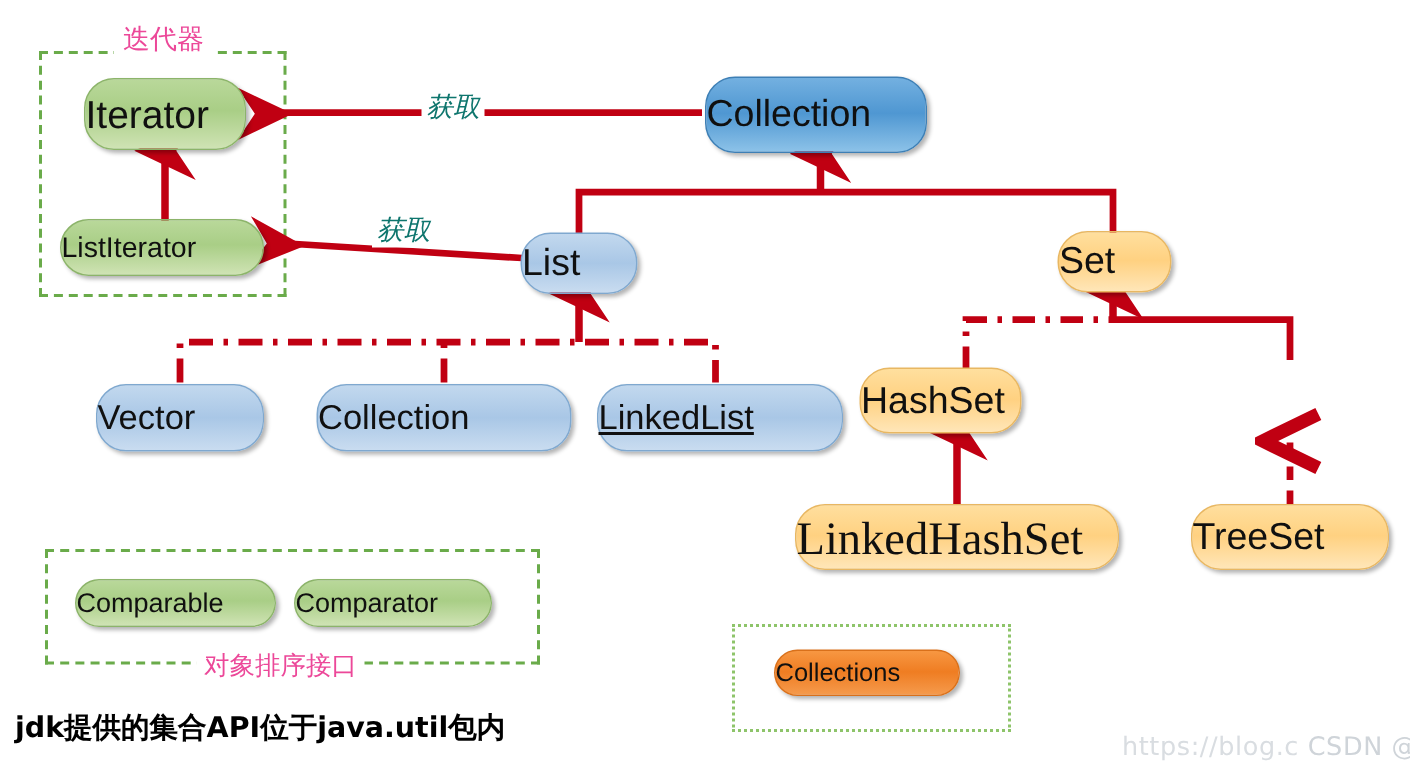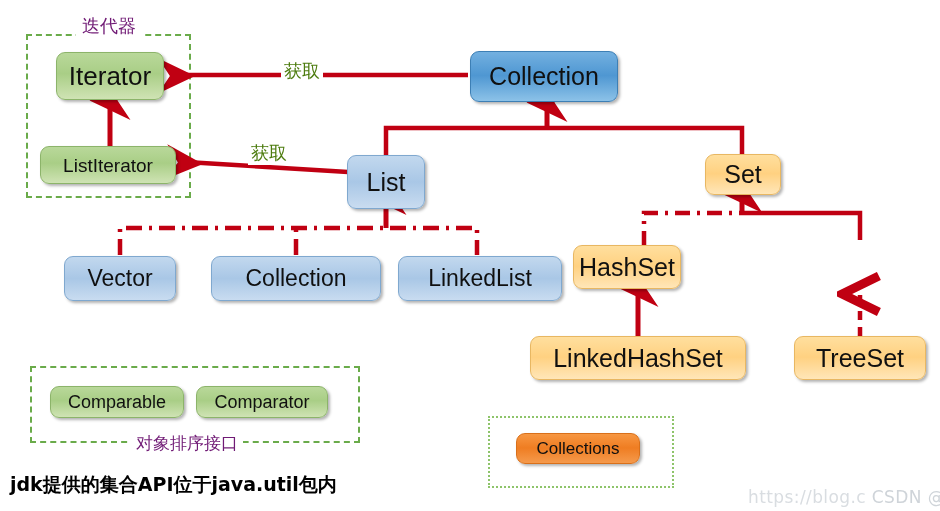--- a/index.html
+++ b/index.html
@@ -6,22 +6,22 @@
   body{
     width:940px;height:511px;position:relative;overflow:hidden;
     font-family:"Liberation Sans","DejaVu Sans",sans-serif;
     -webkit-font-smoothing:antialiased;
   }
   #canvas{position:absolute;left:0;top:0;width:940px;height:511px;}
 
   
   .node{
     position:absolute;box-sizing:border-box;
-    display:flex;align-items:center;justify-content:center;
-    border-radius:9px;
+    display:flex;align-items:center;
+    border-radius:20px;
     text-align:center;white-space:nowrap;
     color:#101010;
     box-shadow:2px 2px 3px rgba(0,0,0,.30);
     z-index:6;
   }
   .node span{display:block;line-height:1;}
 
   
   .green{
     background:linear-gradient(180deg,#b9d89a 0%,#a9ce86 45%,#cfe3b4 100%);
@@ -50,33 +50,34 @@
   .muted{color:#b9c2cc;}
 
   
   .group{
     position:absolute;box-sizing:border-box;
     border:2px dashed #6aab4a;
     background:transparent;z-index:1;
   }
   .group.dotted{border:2px dotted #8ec46a;}
   .caption{
-    position:absolute;z-index:8;color:#701a75;white-space:nowrap;
+    position:absolute;z-index:8;color:#ec4899;white-space:nowrap;
     font-family:"DejaVu Sans","Liberation Sans",sans-serif;
   }
   .caption.boxed-top{background:#ffffff;padding:0 6px;}
   .caption.boxed-bottom{background:#ffffff;padding:0 5px;}
 
   
   .svg-layer{position:absolute;left:0;top:0;width:940px;height:511px;z-index:4;}
 
   .edge-label{
-    position:absolute;z-index:9;color:#4d7c0f;white-space:nowrap;
+    position:absolute;z-index:9;color:#0f766e;white-space:nowrap;
     background:#ffffff;padding:0 3px;
     font-family:"DejaVu Sans","Liberation Sans",sans-serif;
+    font-style:italic;
   }
 
   .footer-note{
     position:absolute;z-index:9;white-space:nowrap;
     font-weight:bold;color:#000;
     font-family:"DejaVu Sans","Liberation Sans",sans-serif;
   }
 
   .watermark{
     position:absolute;z-index:10;white-space:nowrap;
@@ -142,47 +143,47 @@
   </div>
 
   <div class="node green" style="left:40px;top:146px;width:136px;height:38px;">
     <span style="font-size:19px;">ListIterator</span>
   </div>
 
   <div class="node blue-strong" style="left:470px;top:51px;width:148px;height:51px;">
     <span style="font-size:25px;">Collection</span>
   </div>
 
-  <div class="node blue" style="left:347px;top:155px;width:78px;height:54px;">
+  <div class="node blue" style="left:347px;top:155px;width:78px;height:41px;">
     <span style="font-size:25px;">List</span>
   </div>
 
   <div class="node blue" style="left:64px;top:256px;width:112px;height:45px;">
     <span style="font-size:23px;">Vector</span>
   </div>
 
   <div class="node amber" style="left:705px;top:154px;width:76px;height:41px;">
     <span style="font-size:25px;">Set</span>
   </div>
 
   <div class="node blue" style="left:211px;top:256px;width:170px;height:45px;">
     <span style="font-size:23px;">Collection</span>
   </div>
 
-  <div class="node blue" style="left:398px;top:256px;width:164px;height:45px;">
+  <div class="node blue" style="left:398px;top:256px;width:164px;height:45px;text-decoration:underline;">
     <span style="font-size:23px;">LinkedList</span>
   </div>
 
   <div class="node amber" style="left:573px;top:245px;width:108px;height:44px;">
     <span style="font-size:25px;">HashSet</span>
   </div>
 
 
   <div class="node amber" style="left:530px;top:336px;width:216px;height:44px;">
-    <span style="font-size:25px;">LinkedHashSet</span>
+    <span style="font-size:31px;font-family:Liberation Serif, serif;">LinkedHashSet</span>
   </div>
 
   <div class="node amber" style="left:794px;top:336px;width:132px;height:44px;">
     <span style="font-size:25px;">TreeSet</span>
   </div>
 
   <div class="node green" style="left:50px;top:386px;width:134px;height:32px;">
     <span style="font-size:18px;">Comparable</span>
   </div>
 

